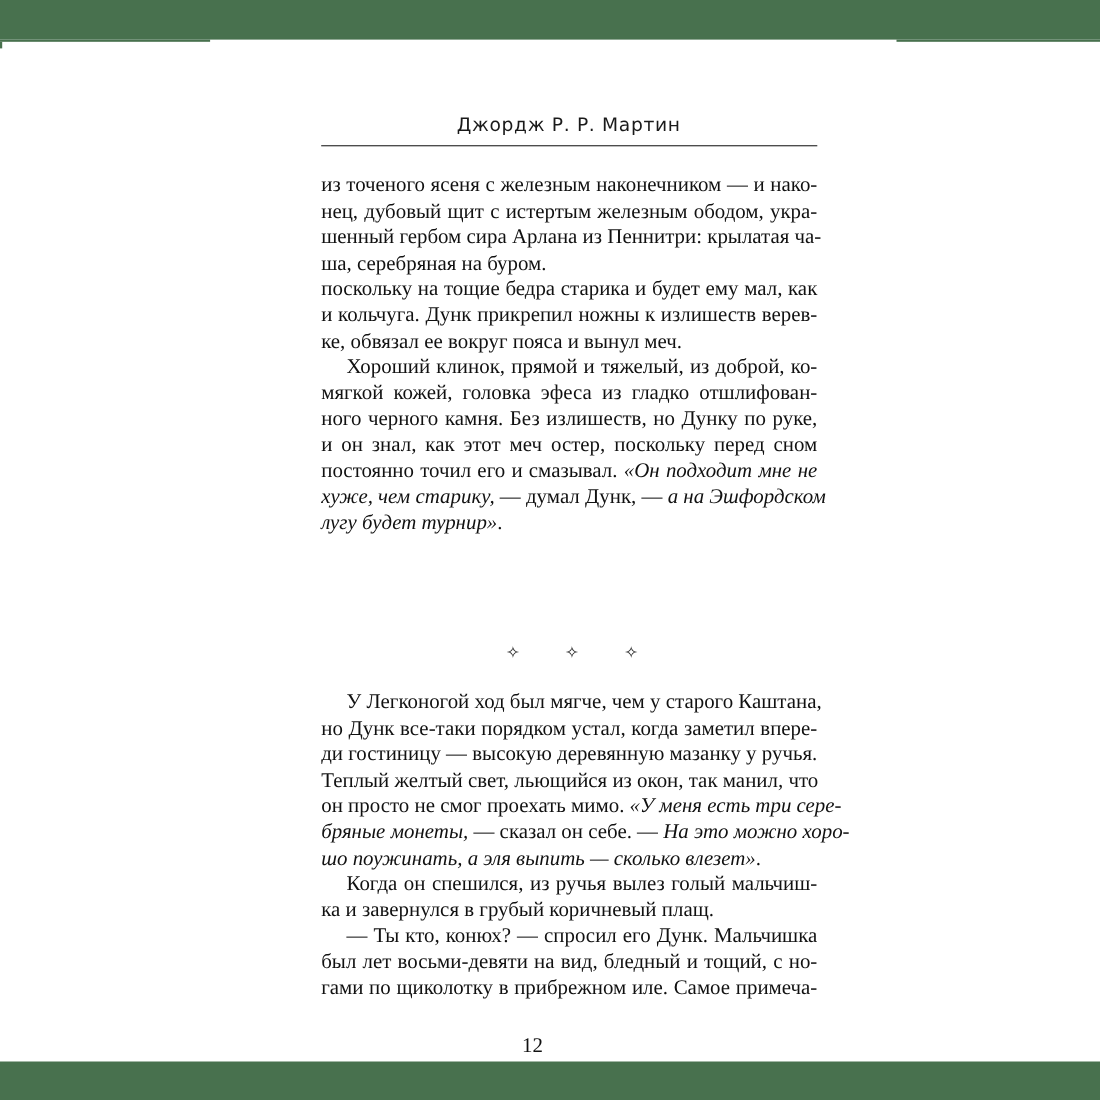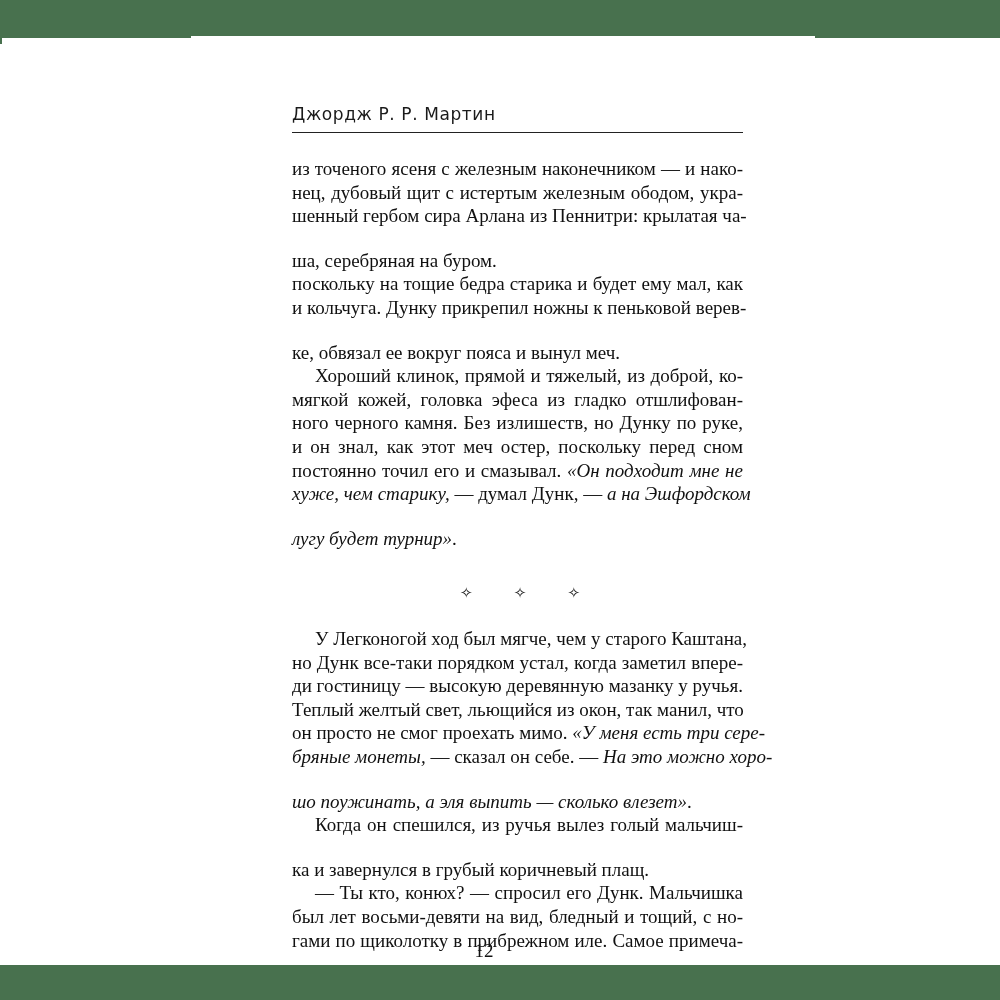--- a/index.html
+++ b/index.html
@@ -26,21 +26,21 @@
     .band-top-tick {
       position: absolute; left: 0; top: 38px; width: 2px; height: 6px;
       background: #48714e;
     }
     .band-bottom {
       position: absolute; left: 0; top: 965px; width: 1000px; height: 35px;
       background: #48714e;
     }
     .running-head {
       position: absolute; left: 292px; top: 104px; width: 450px;
-      text-align: left;
+      text-align: center;
       font-family: "DejaVu Sans", sans-serif;
       font-size: 17px;
       letter-spacing: 0.6px;
       color: #1a1a1a;
     }
     .head-rule {
       position: absolute; left: 292px; top: 132px; width: 451px; height: 1px;
       background: #222;
     }
     .text-block {
@@ -50,21 +50,21 @@
       line-height: 23.6px;
       color: #111;
     }
     .line {
       display: block;
       white-space: nowrap;
       text-align: justify;
       text-align-last: justify;
       height: 23.6px;
     }
-    .line.last { text-align-last: left; margin-top: 21px; }
+    .line.last { text-align-last: left; }
     .line.indent { padding-left: 23px; }
     .it { font-style: italic; }
     .block1 { top: 157px; }
     .block2 { top: 627px; }
     .ornament {
       position: absolute; left: 460px; top: 584px; width: 120px;
       display: flex; justify-content: space-between;
       font-family: "DejaVu Sans", sans-serif;
       font-size: 15px; color: #222;
     }
@@ -85,21 +85,21 @@
 
 <div class="running-head">Джордж Р. Р. Мартин</div>
 <div class="head-rule"></div>
 
 <div class="text-block block1">
   <span class="line">из точеного ясеня с железным наконечником — и нако-</span>
   <span class="line">нец, дубовый щит с истертым железным ободом, укра-</span>
   <span class="line">шенный гербом сира Арлана из Пеннитри: крылатая ча-</span>
   <span class="line last">ша, серебряная на буром.</span>
   <span class="line">поскольку на тощие бедра старика и будет ему мал, как</span>
-  <span class="line">и кольчуга. Дунку прикрепил ножны к пеньковой верев-</span>
+  <span class="line">и кольчуга. Дунк прикрепил ножны к излишеств верев-</span>
   <span class="line last">ке, обвязал ее вокруг пояса и вынул меч.</span>
   <span class="line indent">Хороший клинок, прямой и тяжелый, из доброй, ко-</span>
   <span class="line">мягкой кожей, головка эфеса из гладко отшлифован-</span>
   <span class="line">ного черного камня. Без излишеств, но Дунку по руке,</span>
   <span class="line">и он знал, как этот меч остер, поскольку перед сном</span>
   <span class="line"><span>постоянно точил его и смазывал. </span><span class="it">«Он подходит мне не</span></span>
   <span class="line"><span class="it">хуже, чем старику,</span><span> — думал Дунк, — </span><span class="it">а на Эшфордском</span></span>
   <span class="line last"><span class="it">лугу будет турнир»</span><span>.</span></span>
 </div>
 

